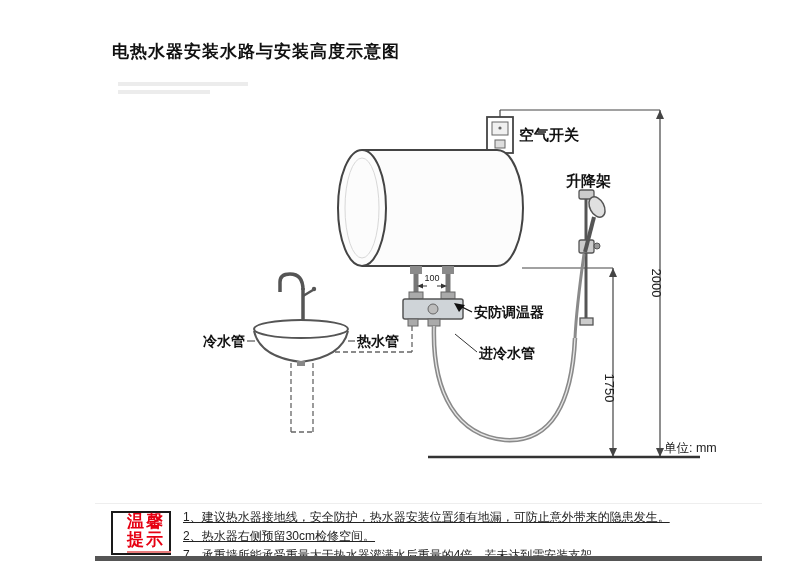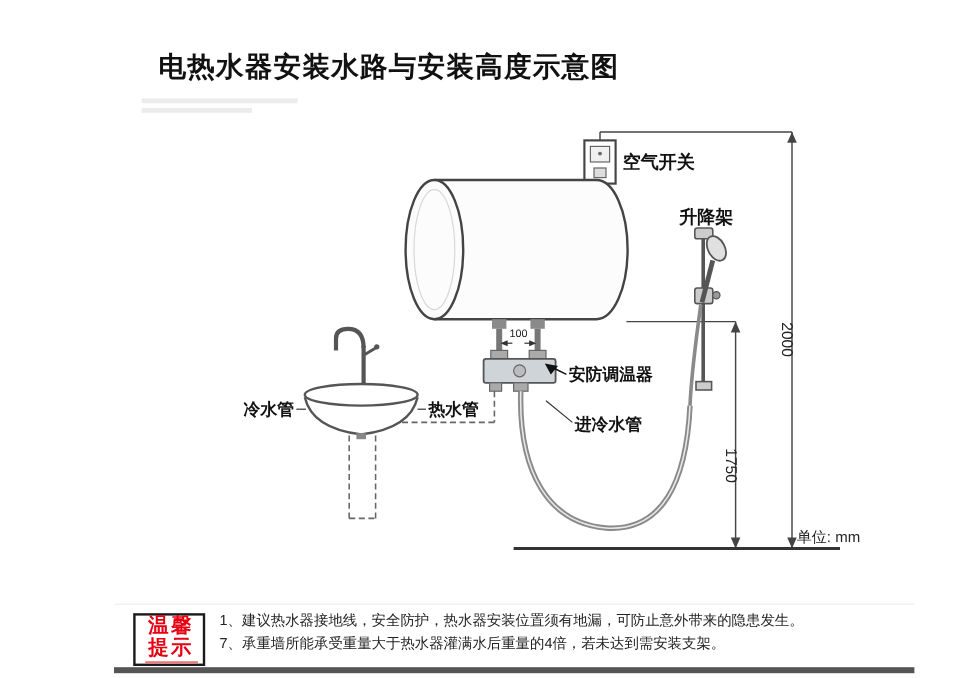--- a/index.html
+++ b/index.html
@@ -1,39 +1,39 @@
 <!DOCTYPE html>
 <html><head>
 <meta charset="utf-8">
 <style>
   html,body{margin:0;padding:0;background:#fff;}
   #stage{
     position:relative;width:800px;height:565px;background:#ffffff;overflow:hidden;
     font-family:"Liberation Sans","DejaVu Sans",sans-serif;
   }
   .title{
-    position:absolute;left:132px;top:40px;font-size:23px;font-weight:bold;color:#111;
+    position:absolute;left:112px;top:40px;font-size:17px;font-weight:bold;color:#111;
     letter-spacing:1px;
   }
   .wm-bar{position:absolute;height:4px;background:#ececec;}
   svg{position:absolute;left:0;top:0;}
   .lbl{font-size:14px;font-weight:bold;fill:#111;}
   .lbl-lg{font-size:15px;font-weight:bold;fill:#111;}
   .dim{font-size:13px;fill:#222;font-weight:normal;}
   .small-dim{font-size:9px;fill:#222;}
   .unit{font-size:12.5px;fill:#222;}
   .tips{position:absolute;left:95px;top:503px;width:667px;height:55px;border-top:1px solid #eee;}
   .badge{
     position:absolute;left:16px;top:7px;width:60px;height:44px;border:2px solid #1a1a1a;
-    display:flex;flex-direction:column;justify-content:center;padding-left:3px;box-sizing:border-box;align-items:center;
+    display:flex;flex-direction:column;justify-content:center;padding-left:14px;box-sizing:border-box;
   }
   .badge span{color:#e60012;font-weight:bold;font-size:17px;line-height:18px;letter-spacing:2px;}
   .badge .fineprint{margin-top:2px;width:44px;height:3px;background:#e87b7b;}
   .tip-lines{position:absolute;left:88px;top:6px;width:572px;color:#222;font-size:12px;}
-  .tip-lines div{margin:0 0 5px 0;line-height:14px;}
+  .tip-lines div{margin:0 0 5px 0;line-height:14px;text-decoration:underline;}
   .bottom-bar{position:absolute;left:95px;top:556px;width:667px;height:5px;background:#555;}
 </style>
 </head>
 <body>
 
 <div id="stage">
 
   <div class="title">电热水器安装水路与安装高度示意图</div>
   <div class="wm-bar" style="left:118px;top:82px;width:130px;"></div>
   <div class="wm-bar" style="left:118px;top:90px;width:92px;"></div>
@@ -147,18 +147,19 @@
   </svg>
 
   <div class="tips">
     <div class="badge">
       <span>温馨</span>
       <span>提示</span>
       <div class="fineprint"></div>
     </div>
     <div class="tip-lines">
       <div>1、建议热水器接地线，安全防护，热水器安装位置须有地漏，可防止意外带来的隐患发生。</div>
+      <div>2、热水器右侧预留30cm检修空间。</div>
       <div>7、承重墙所能承受重量大于热水器灌满水后重量的4倍，若未达到需安装支架。</div>
     </div>
   </div>
   <div class="bottom-bar"></div>
 
 </div>
 
 </body></html>

